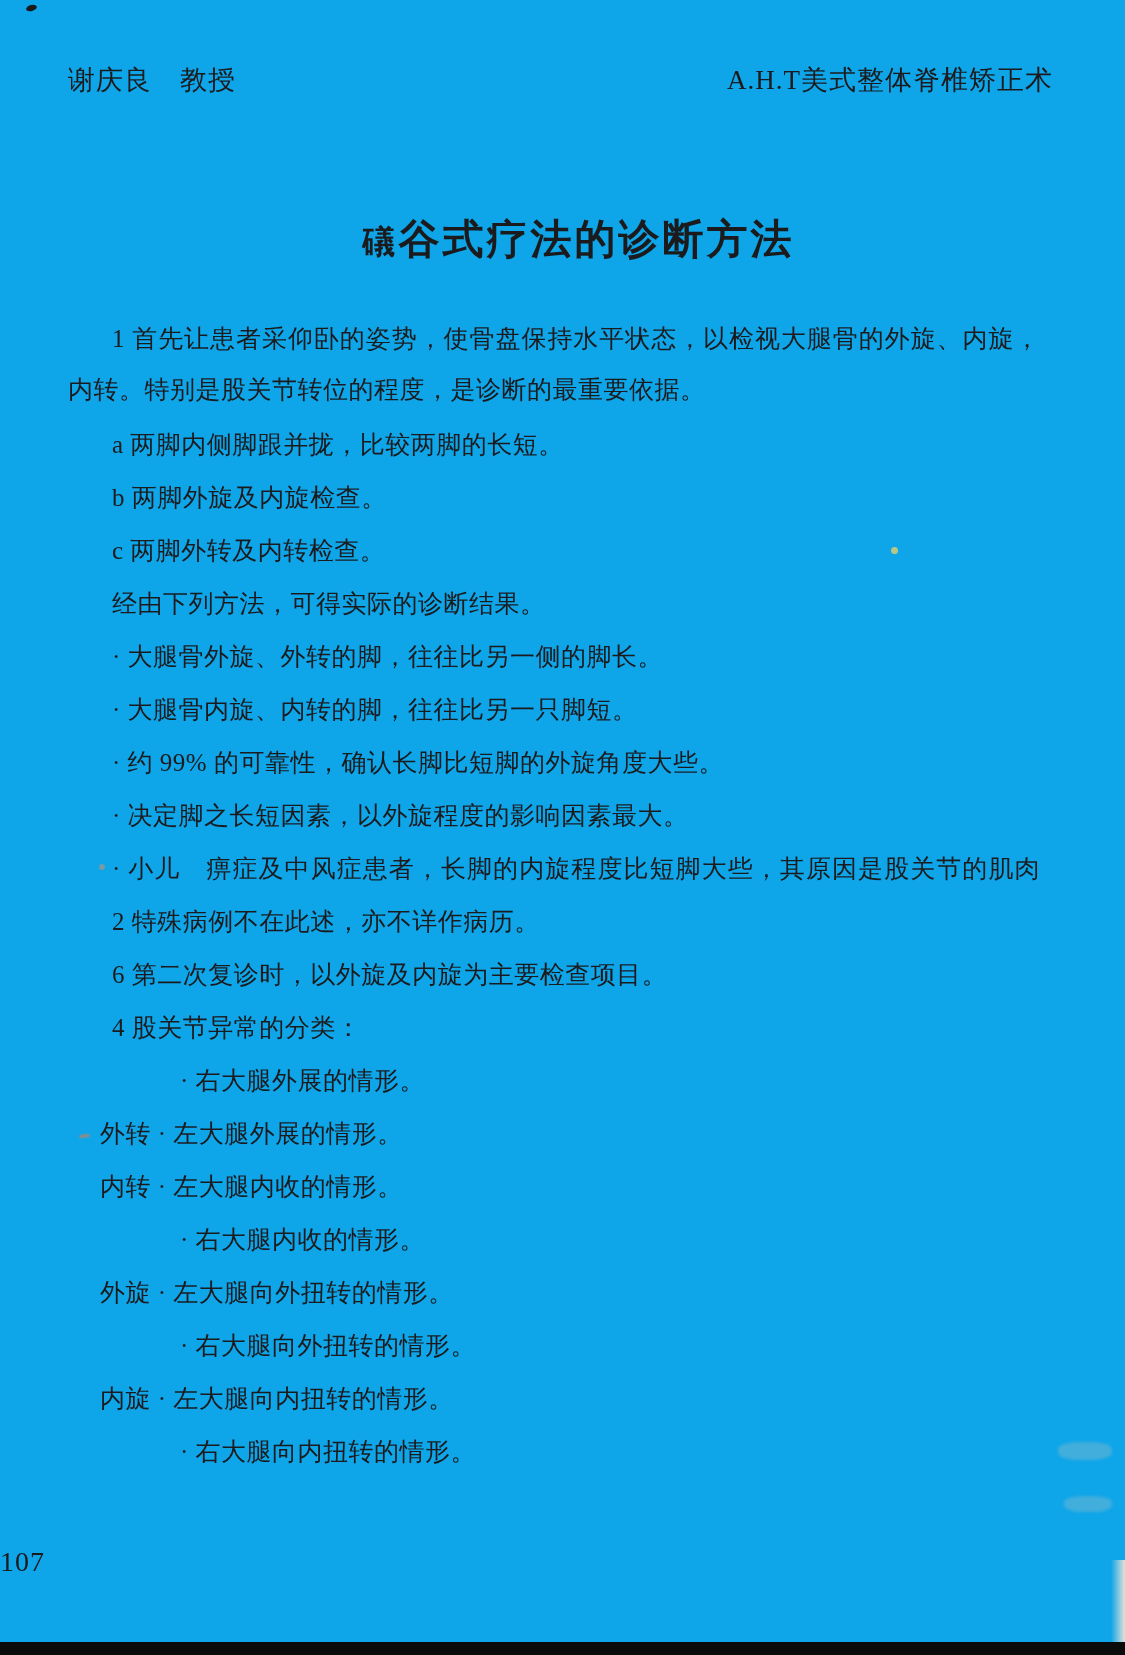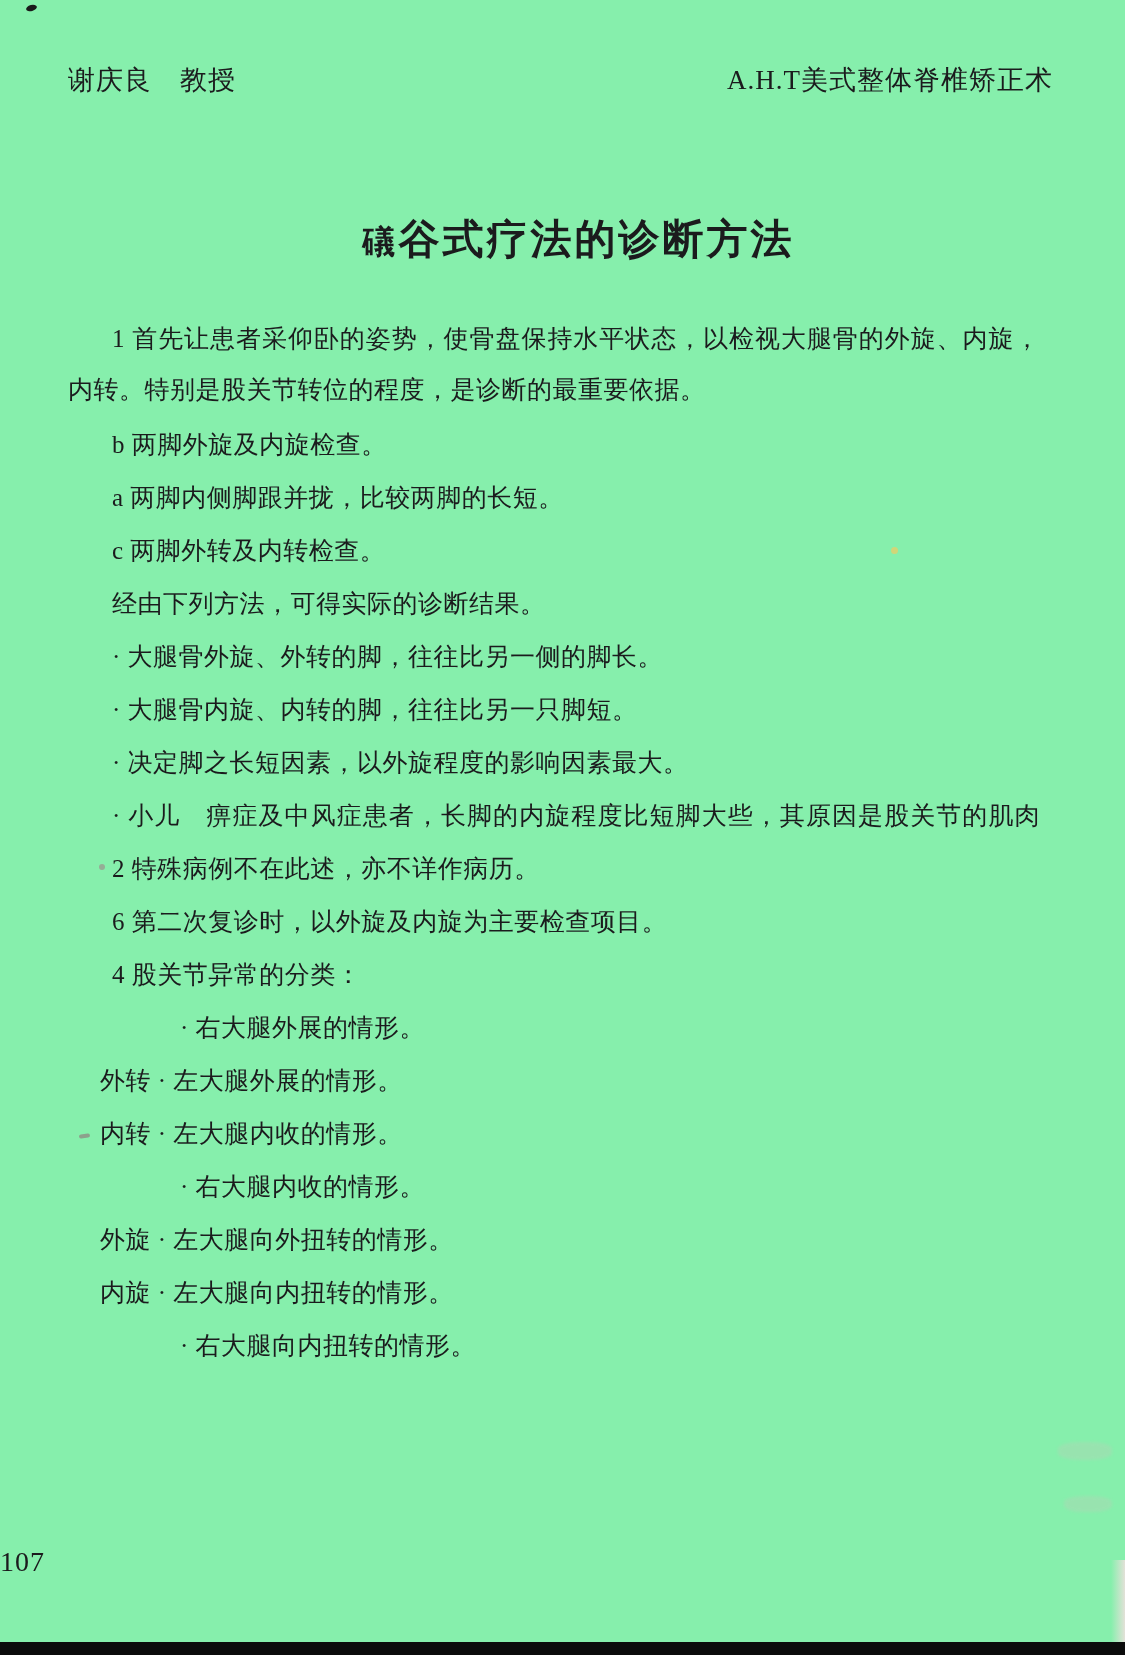--- a/index.html
+++ b/index.html
@@ -1,20 +1,20 @@
 <!DOCTYPE html>
 <html><head>
 <meta charset="utf-8">
 <style>
   html,body{margin:0;padding:0;background:#888;}
   .page{
     position:relative;
     width:1125px;height:1655px;
     margin:0 auto;
-    background:#86efac;
+    background:#0ea5e9;
     overflow:hidden;
     font-family:"Liberation Serif","DejaVu Serif",serif;
     color:#1b1b1d;
   }
   .header{
     position:absolute;top:64px;left:68px;right:72px;
     display:flex;justify-content:space-between;
     font-size:27px;line-height:32px;
     letter-spacing:1px;
   }
@@ -75,36 +75,38 @@
   <div class="header">
     <span>谢庆良　教授</span>
     <span>A.H.T美式整体脊椎矫正术</span>
   </div>
 
   <h1 class="title"><span class="lead">礒</span><span>谷式疗法的诊断方法</span></h1>
 
   <div class="body" id="body-lines">
       <div class="line indent fill">1 首先让患者采仰卧的姿势，使骨盘保持水平状态，以检视大腿骨的外旋、内旋，外转、</div>
       <div class="line margin">内转。特别是股关节转位的程度，是诊断的最重要依据。</div>
+      <div class="line indent">a 两脚内侧脚跟并拢，比较两脚的长短。</div>
       <div class="line indent">b 两脚外旋及内旋检查。</div>
-      <div class="line indent">a 两脚内侧脚跟并拢，比较两脚的长短。</div>
       <div class="line indent">c 两脚外转及内转检查。</div>
       <div class="line indent">经由下列方法，可得实际的诊断结果。</div>
       <div class="line indent">· 大腿骨外旋、外转的脚，往往比另一侧的脚长。</div>
       <div class="line indent">· 大腿骨内旋、内转的脚，往往比另一只脚短。</div>
+      <div class="line indent">· 约 99% 的可靠性，确认长脚比短脚的外旋角度大些。</div>
       <div class="line indent">· 决定脚之长短因素，以外旋程度的影响因素最大。</div>
       <div class="line indent fill">· 小儿　痹症及中风症患者，长脚的内旋程度比短脚大些，其原因是股关节的肌肉过于</div>
       <div class="line indent">2 特殊病例不在此述，亦不详作病历。</div>
       <div class="line indent">6 第二次复诊时，以外旋及内旋为主要检查项目。</div>
       <div class="line indent">4 股关节异常的分类：</div>
       <div class="line sub">· 右大腿外展的情形。</div>
       <div class="line category">外转 · 左大腿外展的情形。</div>
       <div class="line category">内转 · 左大腿内收的情形。</div>
       <div class="line sub">· 右大腿内收的情形。</div>
       <div class="line category">外旋 · 左大腿向外扭转的情形。</div>
+      <div class="line sub">· 右大腿向外扭转的情形。</div>
       <div class="line category">内旋 · 左大腿向内扭转的情形。</div>
       <div class="line sub">· 右大腿向内扭转的情形。</div>
     </div>
 
   <div class="page-number">107</div>
 
   <div class="speck s1"></div>
   <div class="speck s2"></div>
   <div class="speck s3"></div>
   <div class="speck s4"></div>

